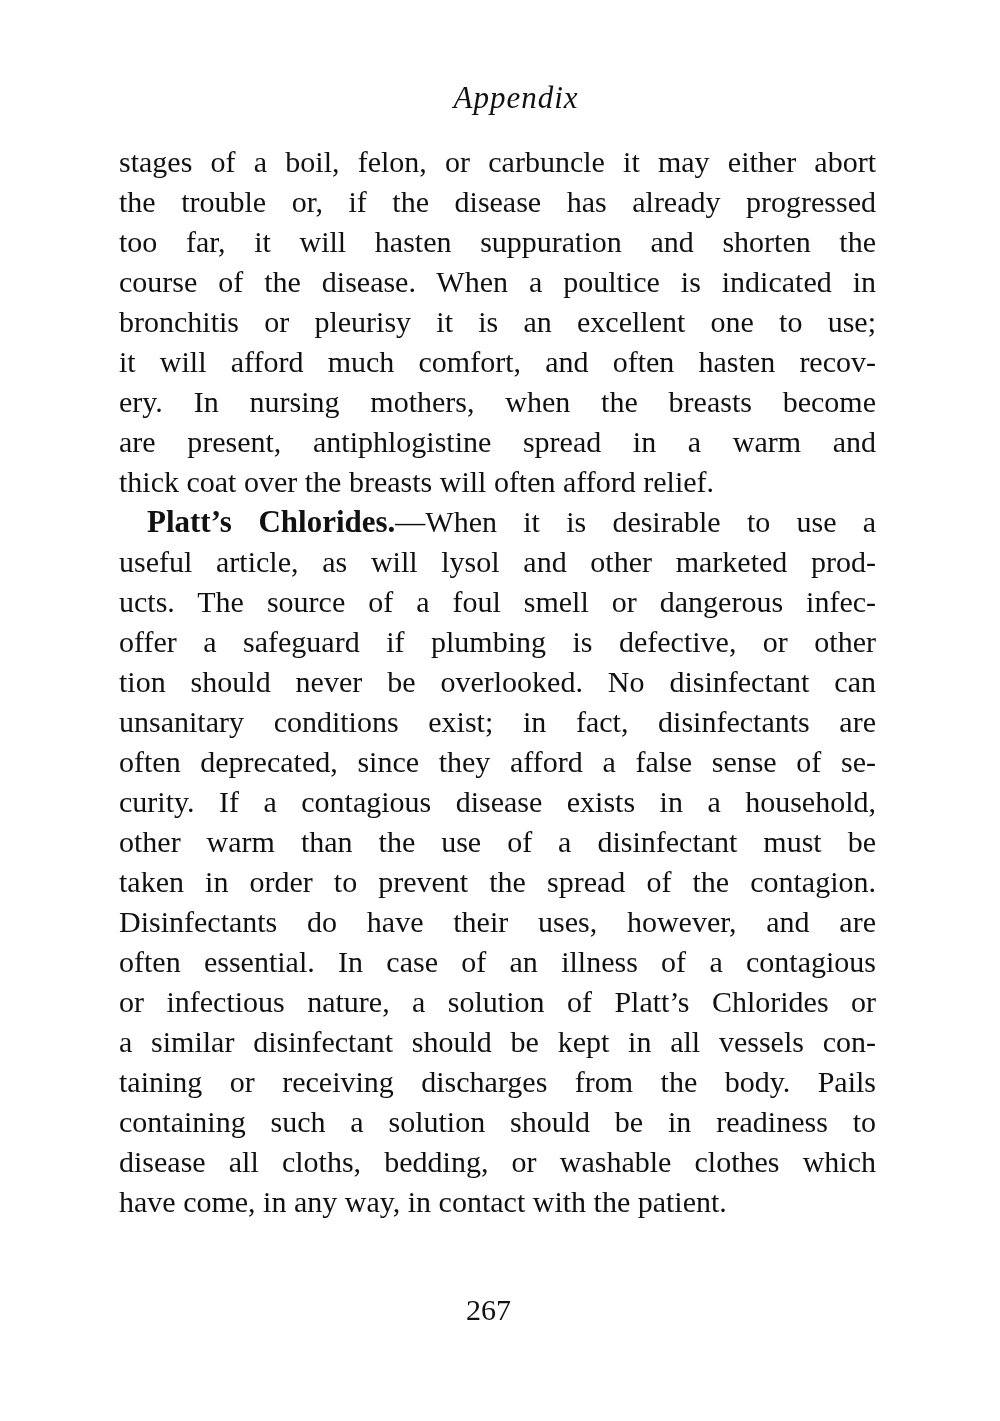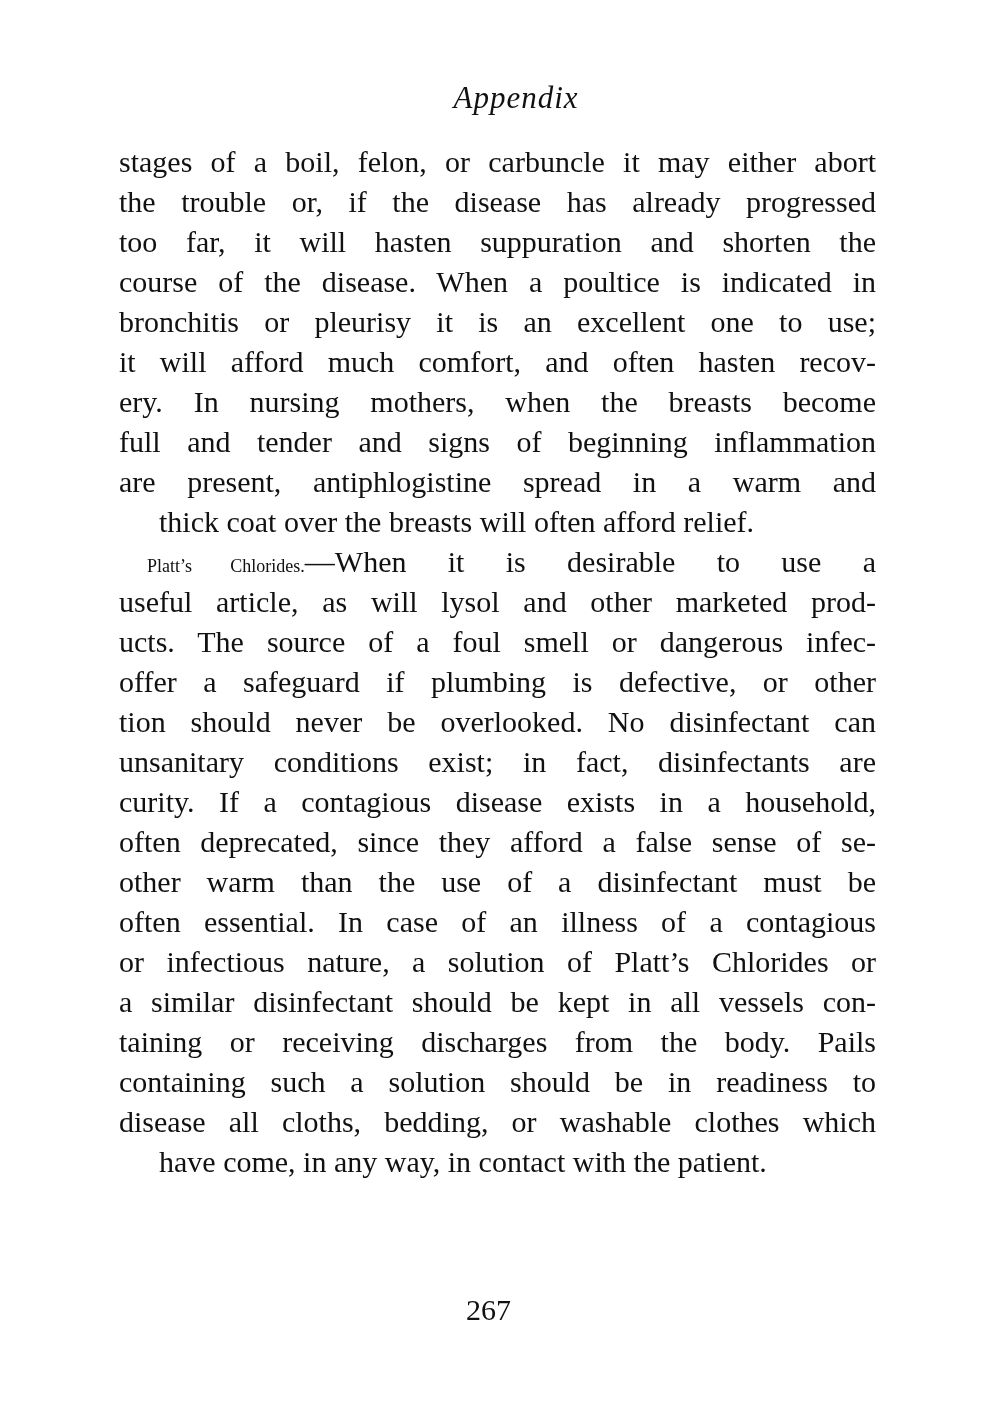--- a/index.html
+++ b/index.html
@@ -45,28 +45,27 @@
       height: 40px;
       line-height: 40px;
       font-size: 30px;
       white-space: nowrap;
       text-align: justify;
       text-align-last: justify;
       word-spacing: 0px;
     }
     .line.last {
       text-align-last: left;
-      margin-left: 40px;
     }
     .line.indent {
       padding-left: 28px;
     }
     .bold-lead {
-      font-weight: normal;
-      font-size: 18px;
+      font-weight: bold;
+      font-size: 31px;
     }
     .folio {
       position: absolute;
       top: 1290px;
       left: 0;
       width: 977px;
       text-align: center;
       font-size: 30px;
       line-height: 40px;
     }
@@ -81,35 +80,36 @@
   <div class="text-block">
 
     <div>
       <span class="line">stages of a boil, felon, or carbuncle it may either abort</span>
       <span class="line">the trouble or, if the disease has already progressed</span>
       <span class="line">too far, it will hasten suppuration and shorten the</span>
       <span class="line">course of the disease.  When a poultice is indicated in</span>
       <span class="line">bronchitis or pleurisy it is an excellent one to use;</span>
       <span class="line">it will afford much comfort, and often hasten recov-</span>
       <span class="line">ery.  In nursing mothers, when the breasts become</span>
-      <span class="line">full and tender and signs of beginning inflammation</span>
       <span class="line">are present, antiphlogistine spread in a warm and</span>
       <span class="line last">thick coat over the breasts will often afford relief.</span>
     </div>
 
     <div>
       <span class="line indent"><span class="bold-lead">Platt’s Chlorides.</span><span>—When it is desirable to use a</span></span>
       <span class="line">useful article, as will lysol and other marketed prod-</span>
       <span class="line">ucts.  The source of a foul smell or dangerous infec-</span>
       <span class="line">offer a safeguard if plumbing is defective, or other</span>
       <span class="line">tion should never be overlooked.  No disinfectant can</span>
       <span class="line">unsanitary conditions exist; in fact, disinfectants are</span>
+      <span class="line">often deprecated, since they afford a false sense of se-</span>
       <span class="line">curity.  If a contagious disease exists in a household,</span>
-      <span class="line">often deprecated, since they afford a false sense of se-</span>
       <span class="line">other warm than the use of a disinfectant must be</span>
+      <span class="line">taken in order to prevent the spread of the contagion.</span>
+      <span class="line">Disinfectants do have their uses, however, and are</span>
       <span class="line">often essential.  In case of an illness of a contagious</span>
       <span class="line">or infectious nature, a solution of Platt’s Chlorides or</span>
       <span class="line">a similar disinfectant should be kept in all vessels con-</span>
       <span class="line">taining or receiving discharges from the body.  Pails</span>
       <span class="line">containing such a solution should be in readiness to</span>
       <span class="line">disease all cloths, bedding, or washable clothes which</span>
       <span class="line last">have come, in any way, in contact with the patient.</span>
     </div>
 
   </div>

